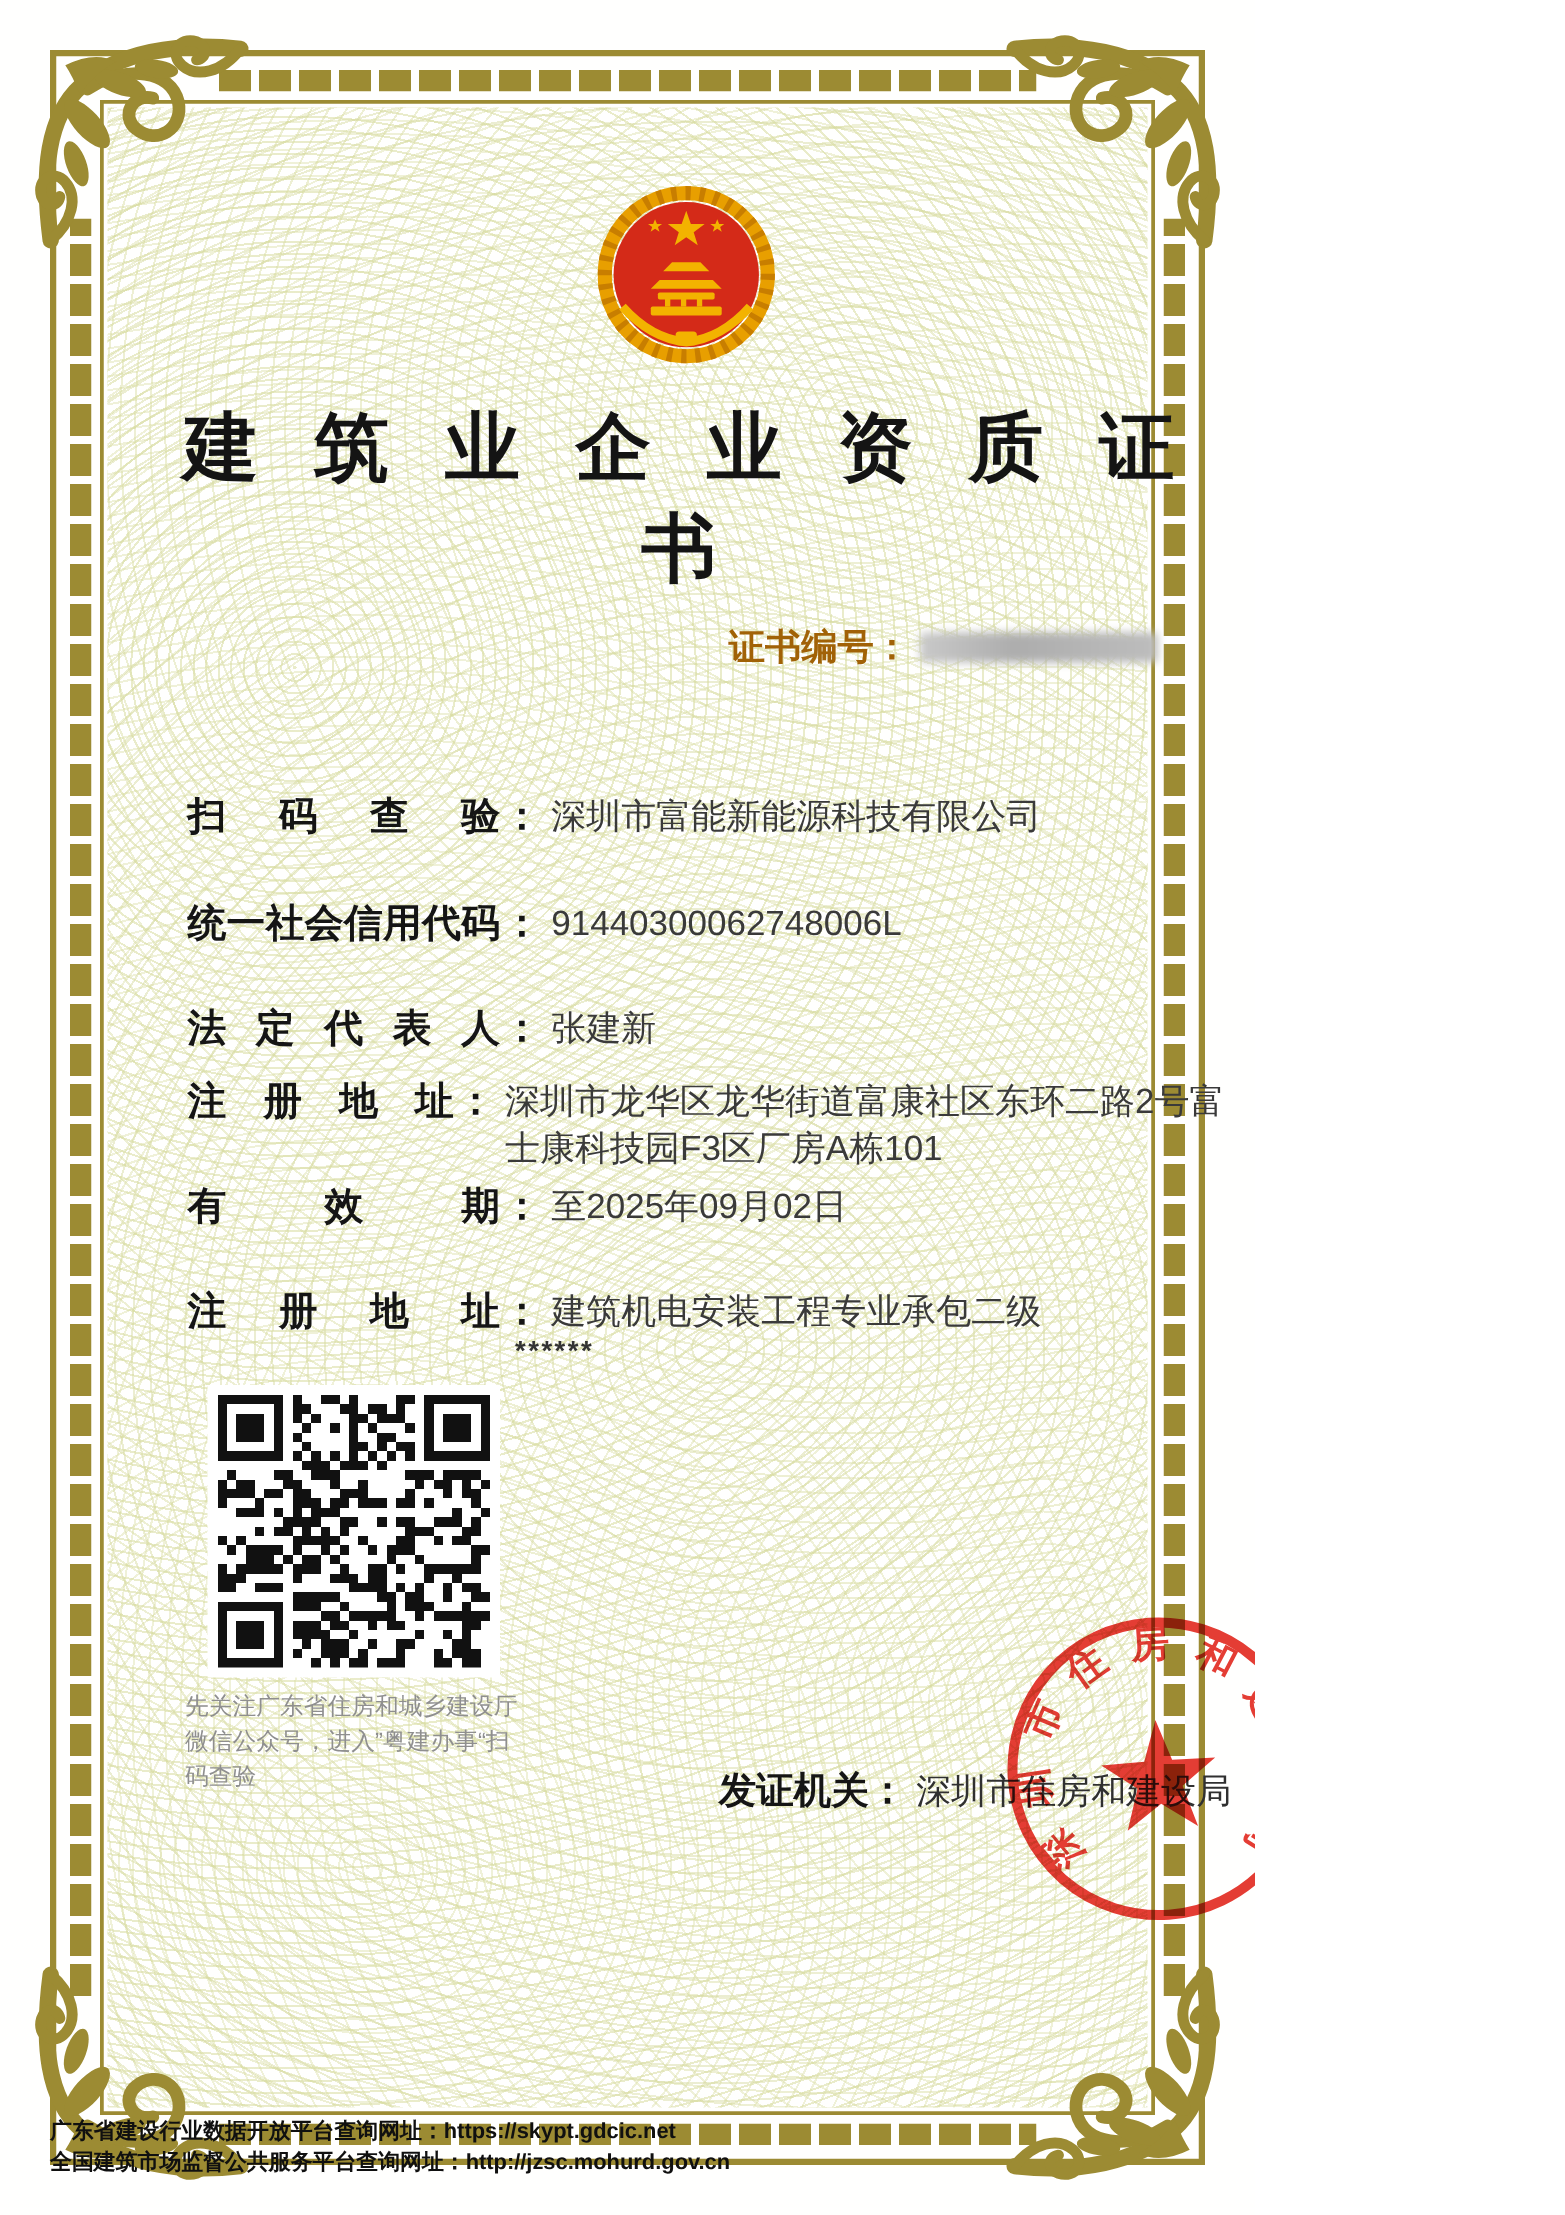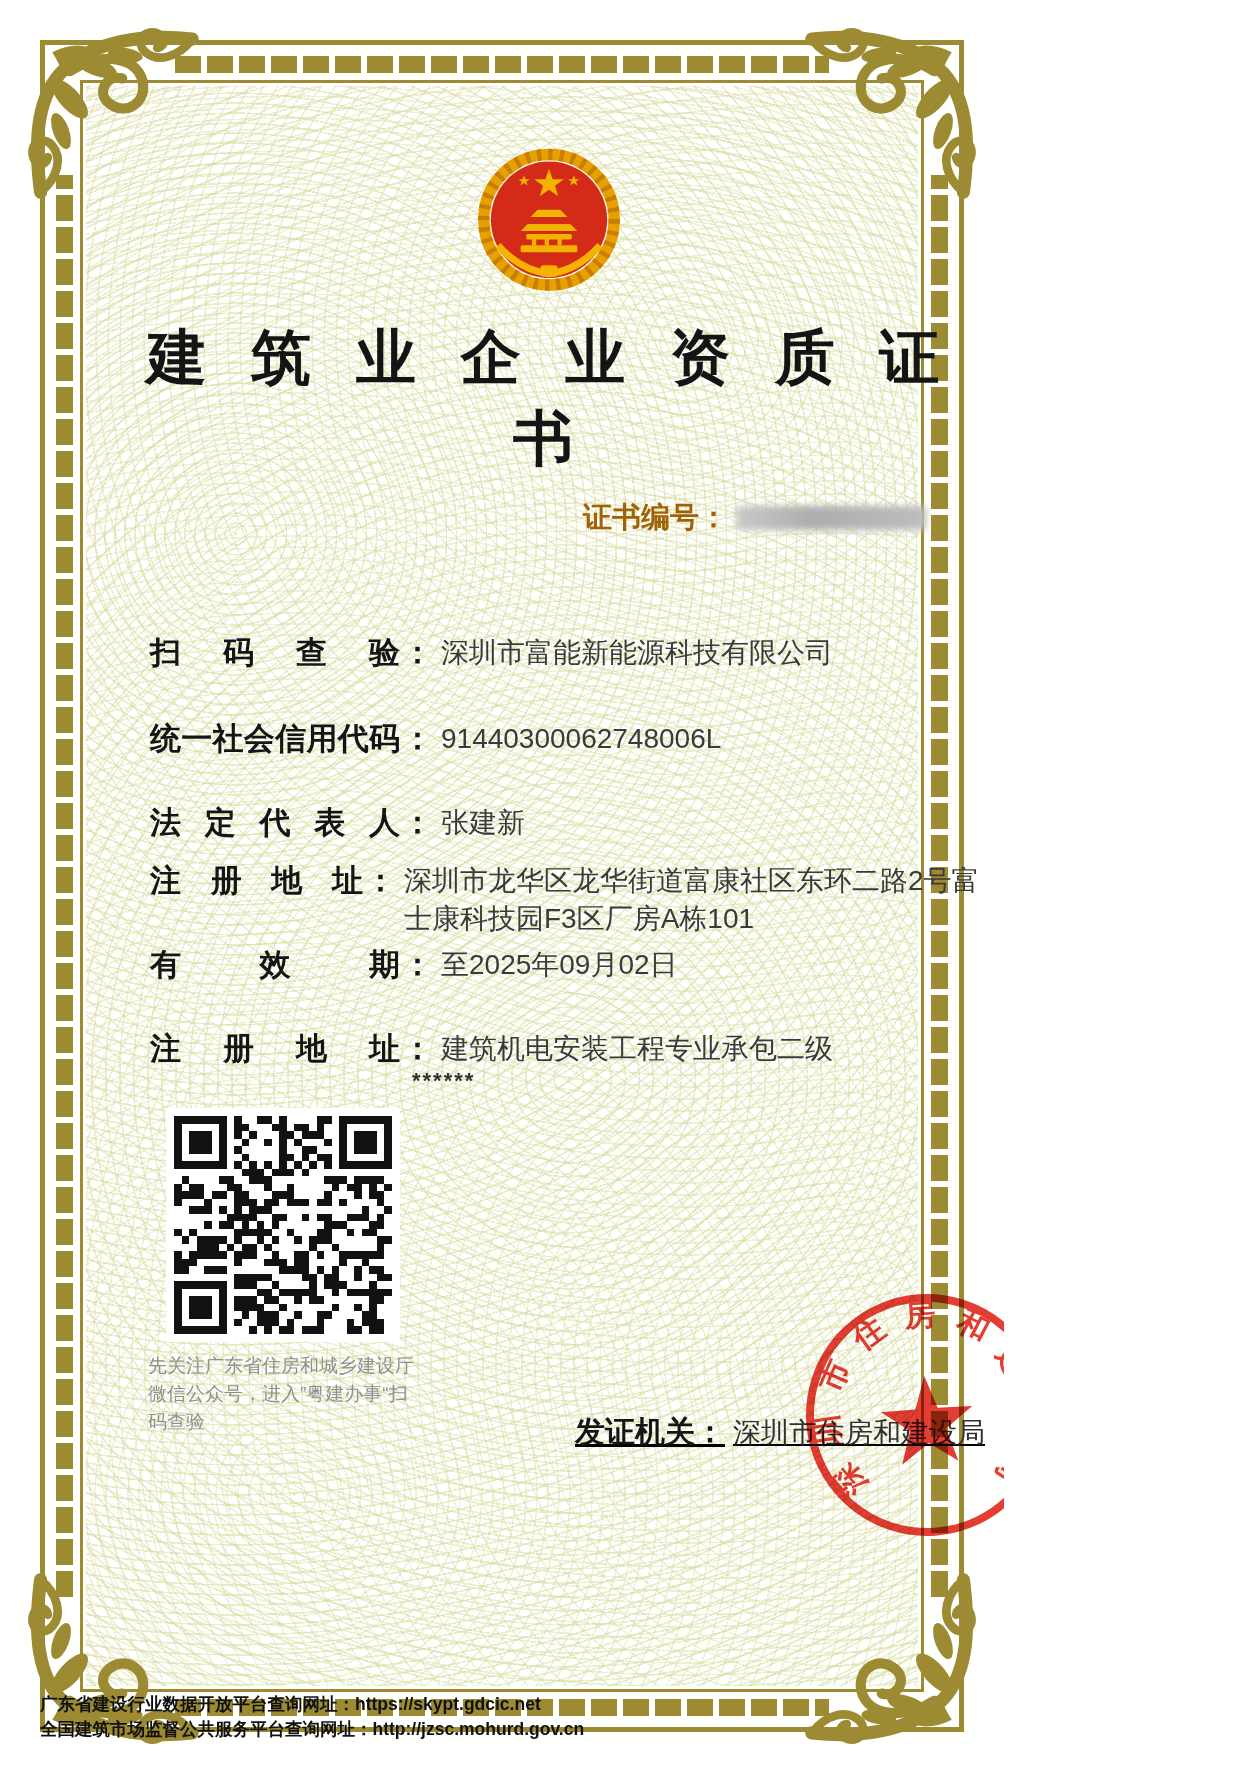--- a/index.html
+++ b/index.html
@@ -46,21 +46,21 @@
   .fcolon{font-weight:800;font-size:31px;color:#151515;line-height:38px;margin:0 8px 0 2px;}
   .fvalue{font-size:28px;color:#3a3a3a;line-height:38px;max-width:600px;}
   .fnote{position:absolute;left:398px;font-size:25px;color:#333;}
   .fmask{position:absolute;left:412px;font-size:22px;font-weight:700;color:#333;letter-spacing:2px;}
 
   .qr-box{position:absolute;left:166px;top:1108px;width:234px;height:234px;background:#fff;
     display:flex;align-items:center;justify-content:center;}
   .qr-caption{position:absolute;left:148px;top:1352px;width:272px;
     font-size:19px;line-height:28px;color:#8f8f8f;}
 
-  .issue-row{position:absolute;left:575px;display:flex;align-items:center;text-decoration:underline;}
+  .issue-row{position:absolute;left:575px;display:flex;align-items:center;}
   .ilabel{font-size:30px;font-weight:800;color:#151515;}
   .ivalue{font-size:28px;color:#303030;margin-left:8px;}
 
   .seal{position:absolute;left:796px;top:1284px;width:262px;height:262px;
     opacity:.9;mix-blend-mode:multiply;transform:rotate(-4deg);}
 
   .footer{position:absolute;left:40px;top:1692px;font-size:17.5px;font-weight:600;
     color:#101010;line-height:25px;}
 </style>
 </head>

